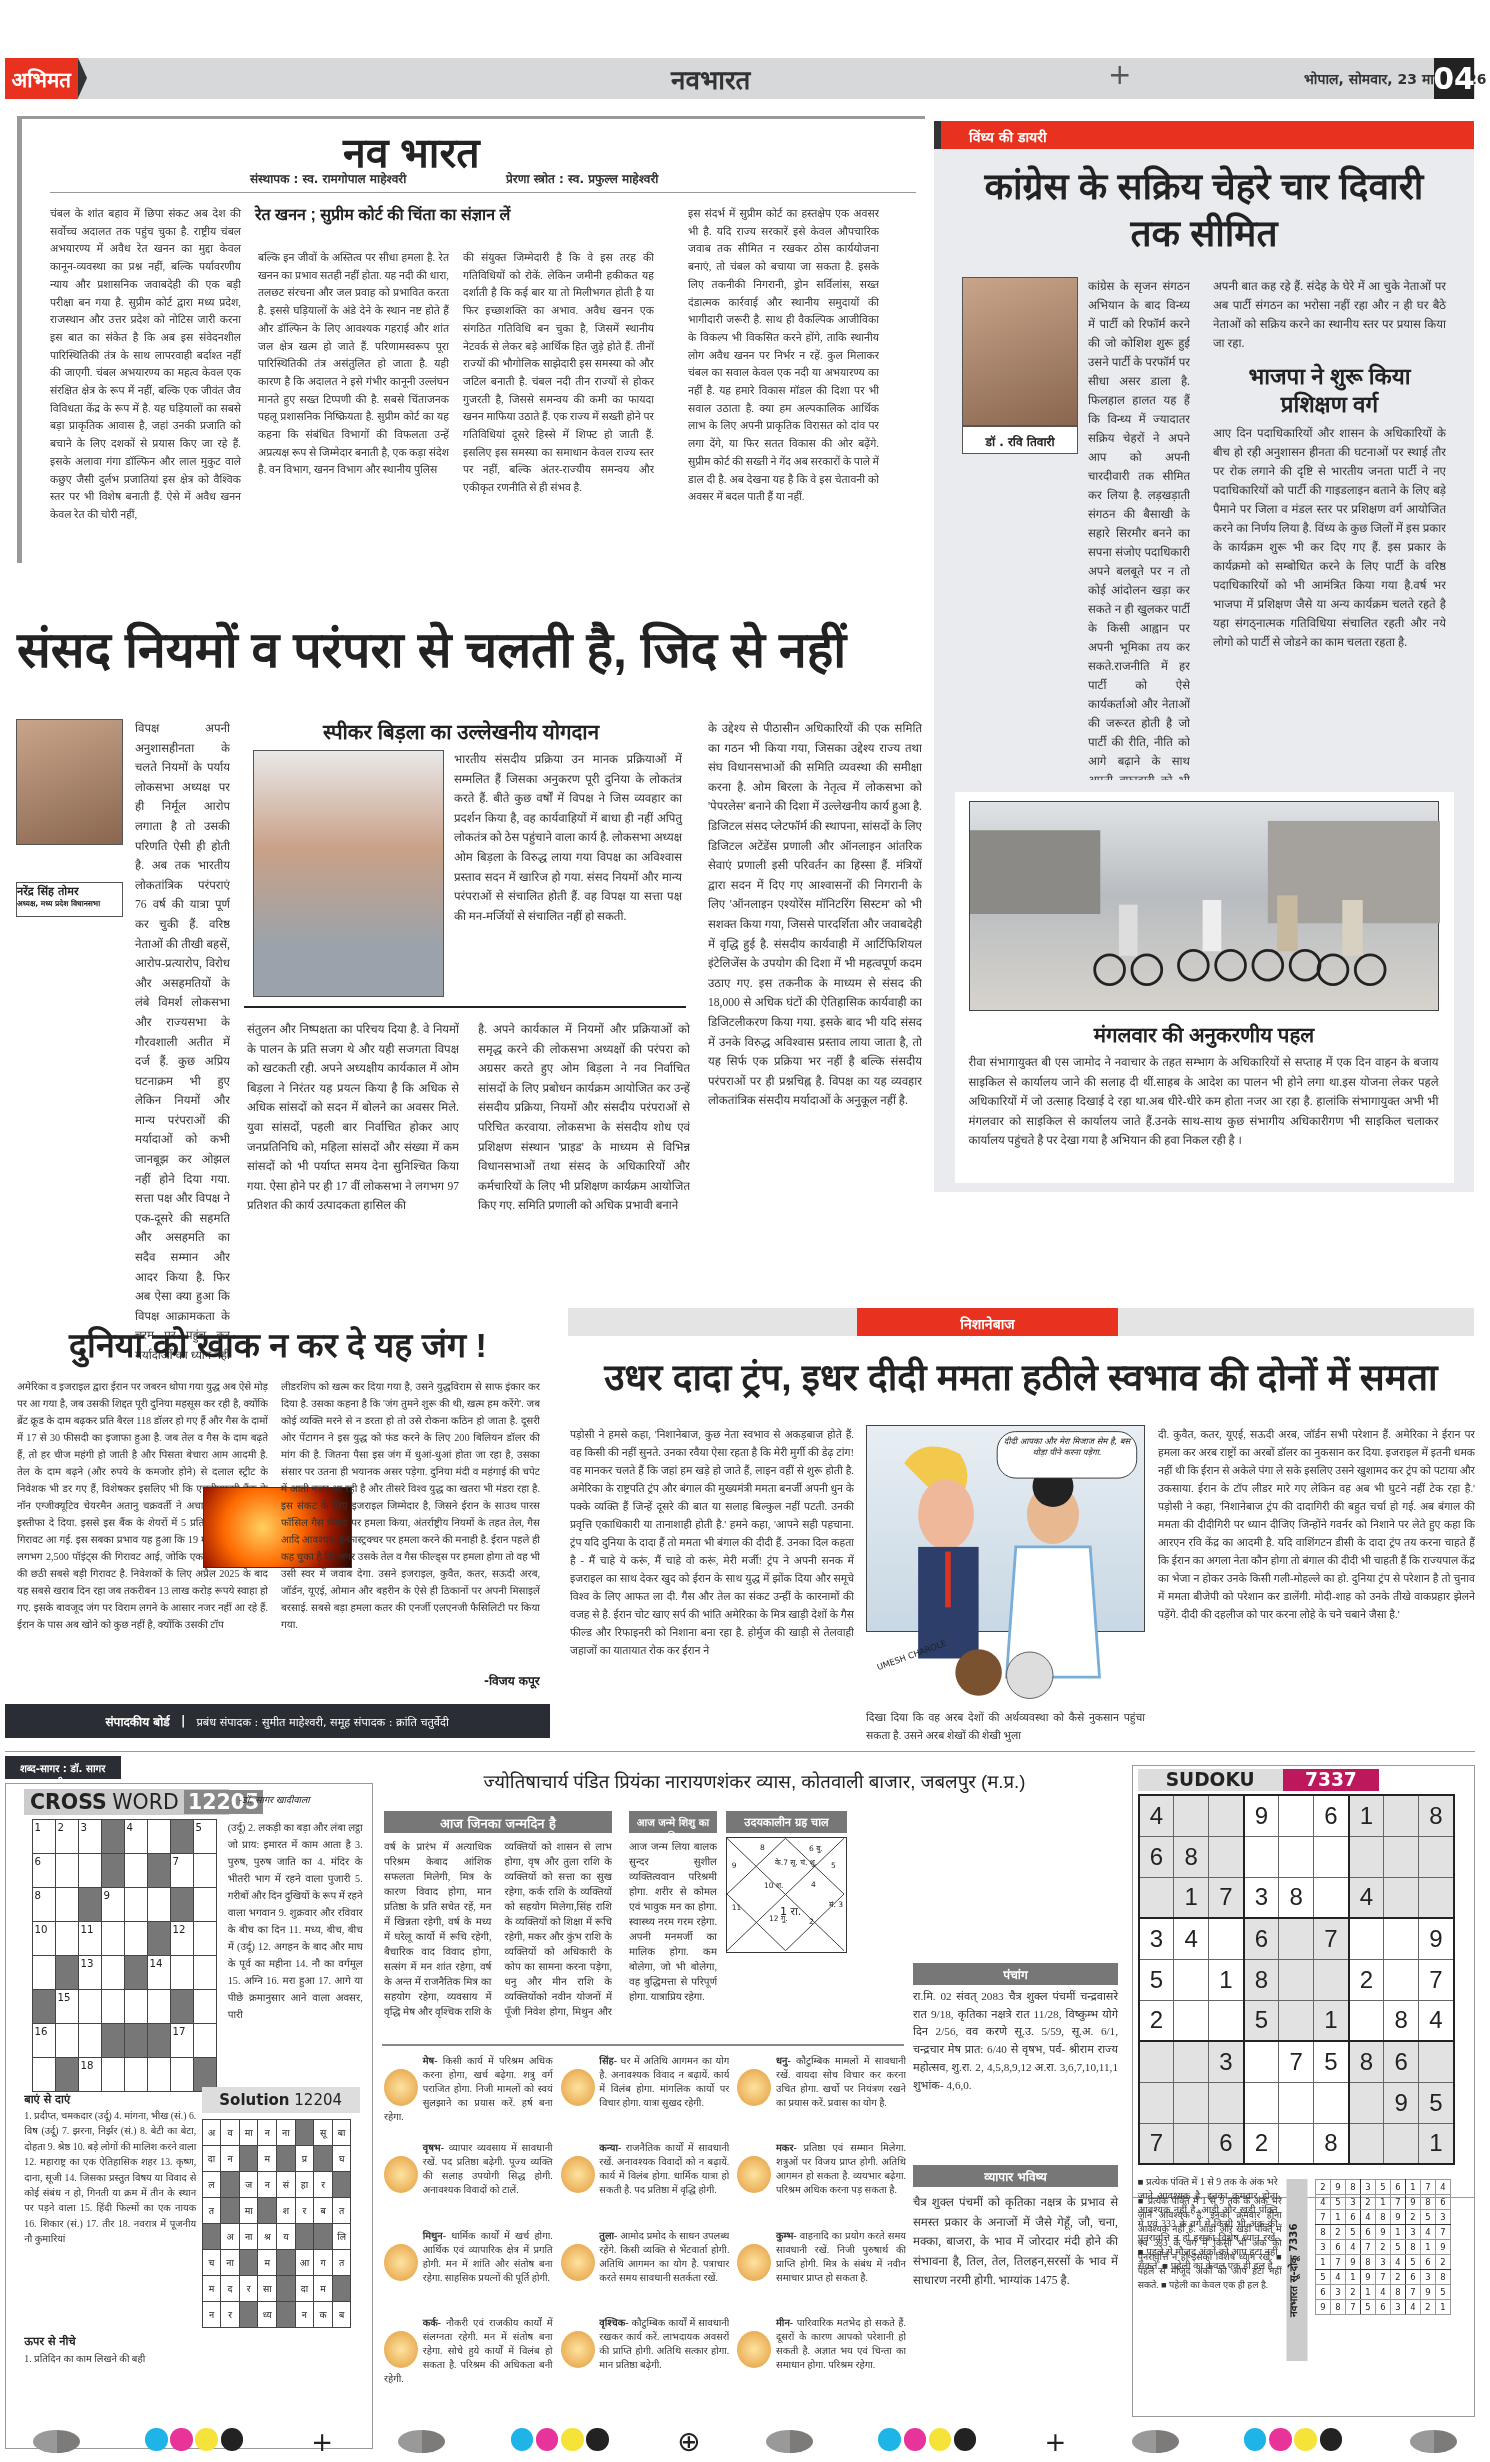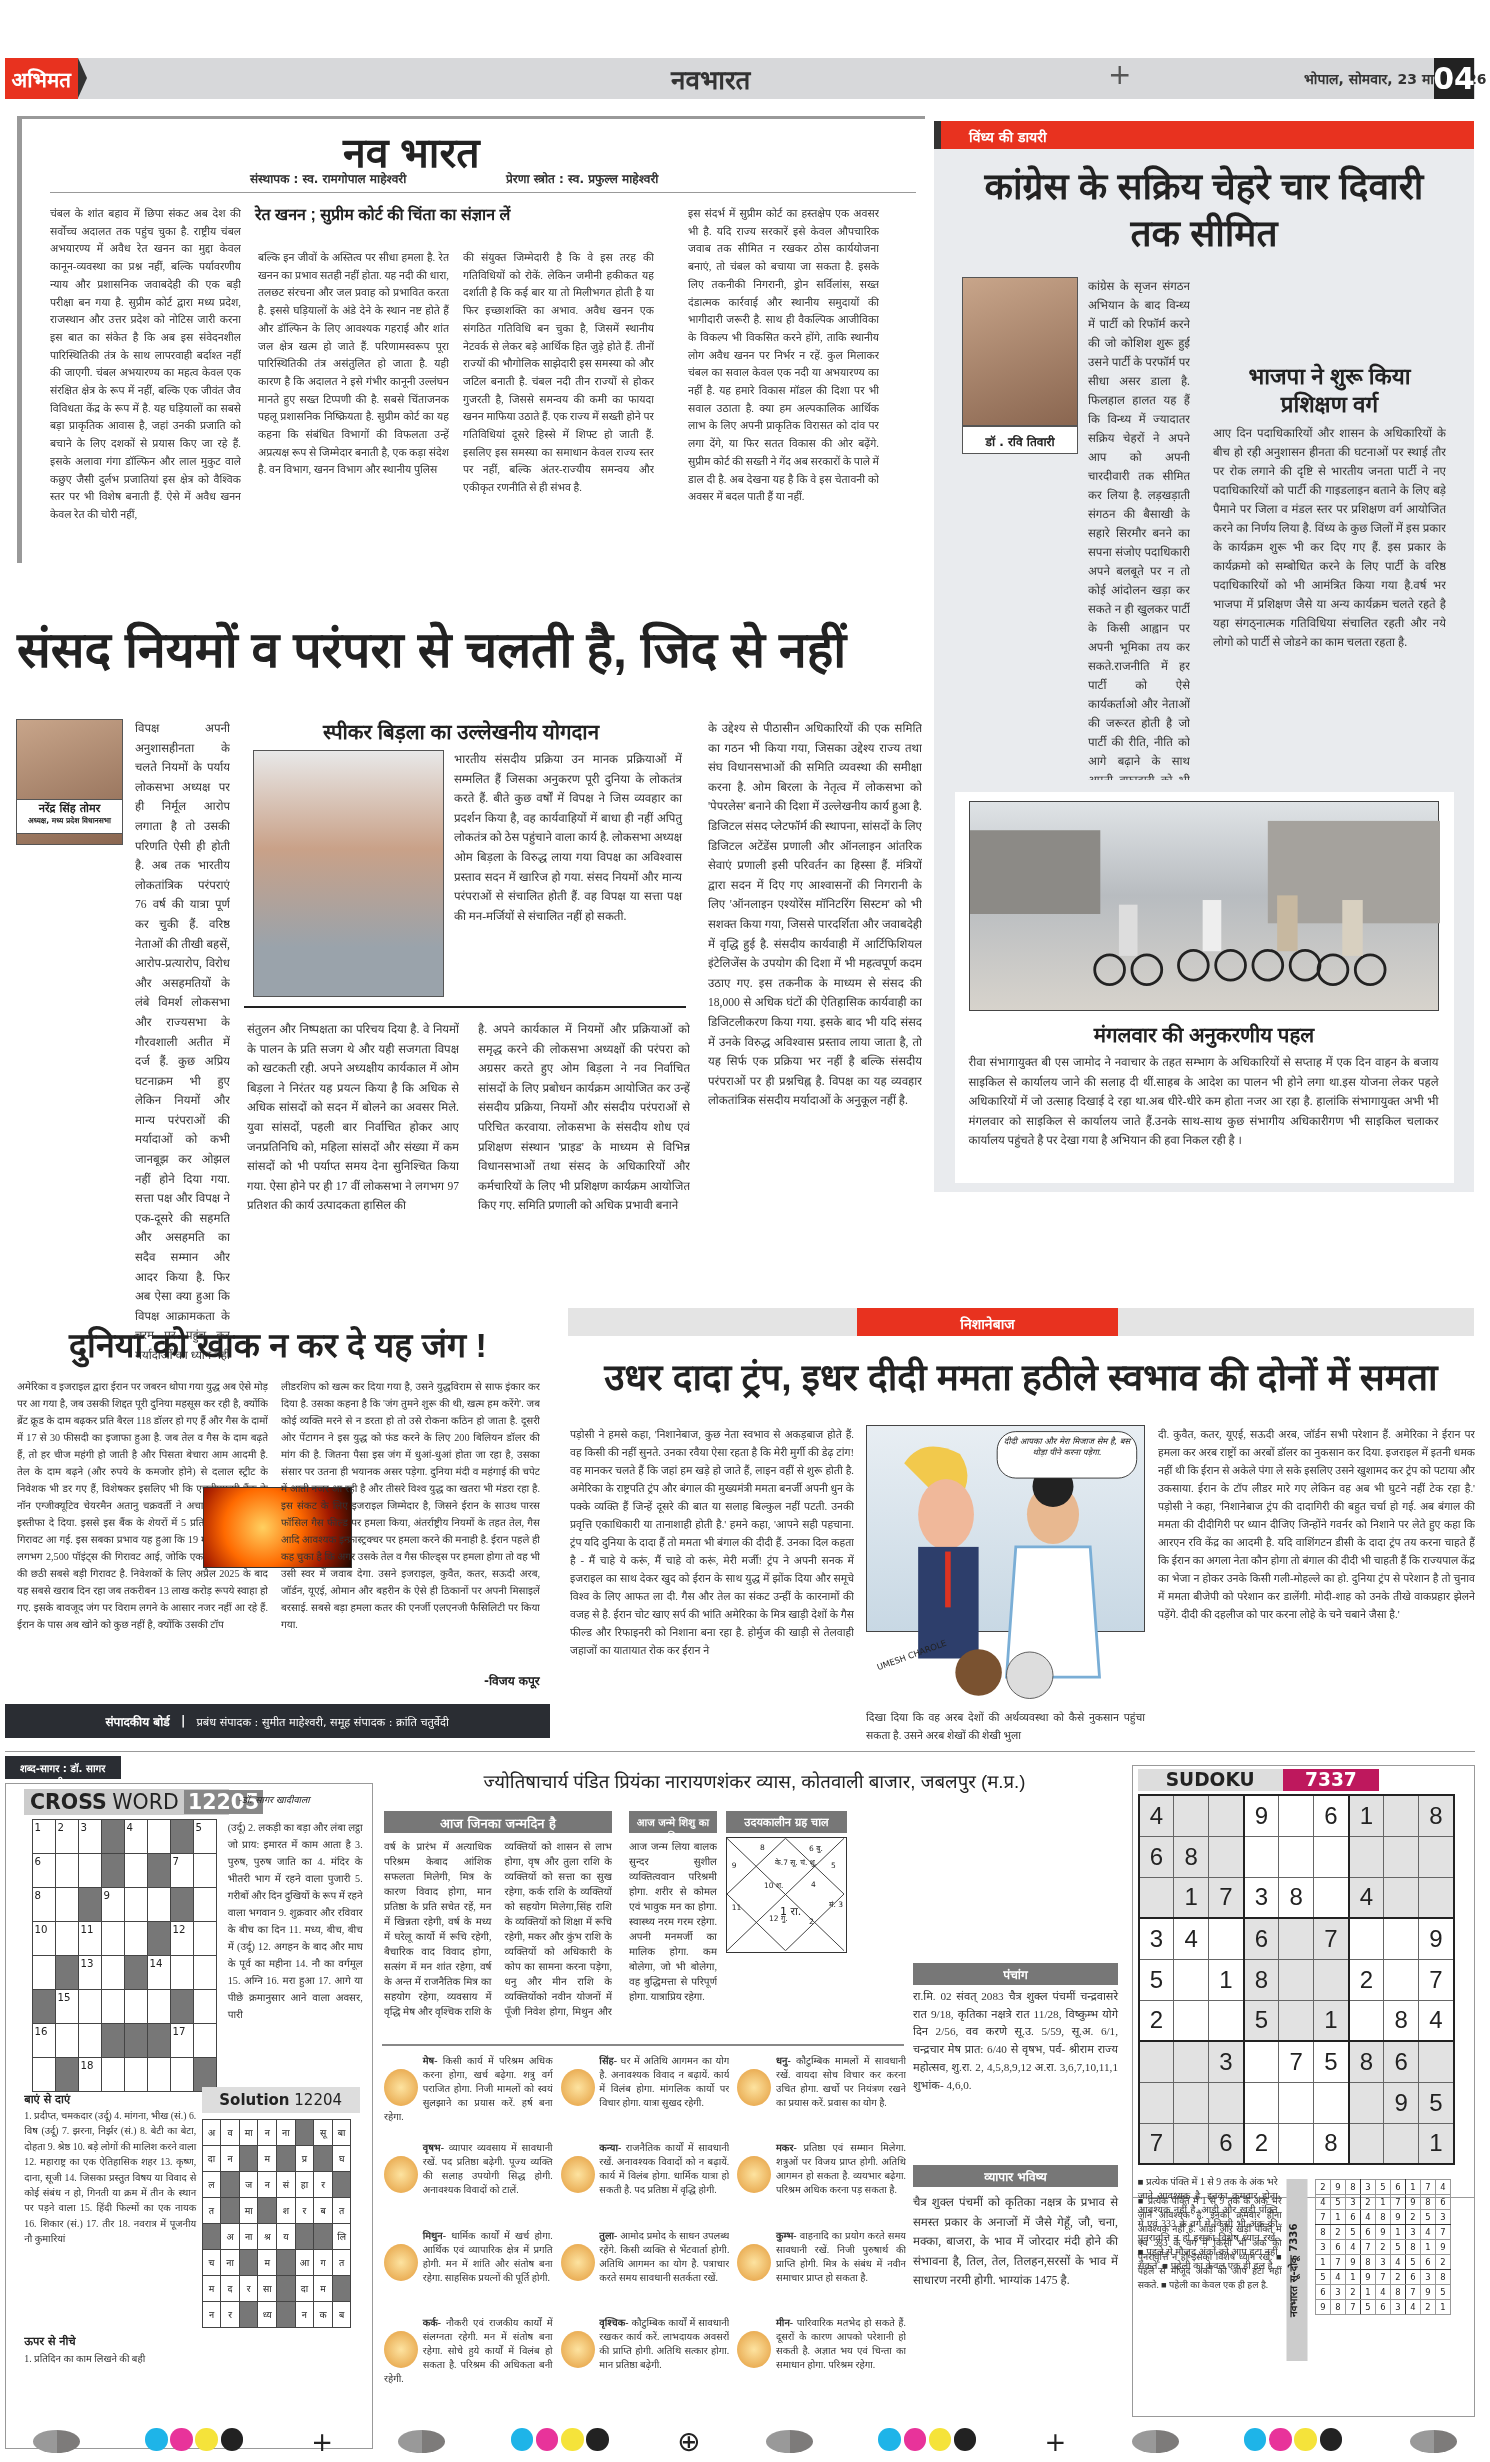--- a/index.html
+++ b/index.html
@@ -55,20 +55,21 @@
   <div class="abs txt" style="left:441px;top:130px;width:191px;height:307px;overflow:hidden">की संयुक्त जिम्मेदारी है कि वे इस तरह की गतिविधियों को रोकें. लेकिन जमीनी हकीकत यह दर्शाती है कि कई बार या तो मिलीभगत होती है या फिर इच्छाशक्ति का अभाव. अवैध खनन एक संगठित गतिविधि बन चुका है, जिसमें स्थानीय नेटवर्क से लेकर बड़े आर्थिक हित जुड़े होते हैं. तीनों राज्यों की भौगोलिक साझेदारी इस समस्या को और जटिल बनाती है. चंबल नदी तीन राज्यों से होकर गुजरती है, जिससे समन्वय की कमी का फायदा खनन माफिया उठाते हैं. एक राज्य में सख्ती होने पर गतिविधियां दूसरे हिस्से में शिफ्ट हो जाती हैं. इसलिए इस समस्या का समाधान केवल राज्य स्तर पर नहीं, बल्कि अंतर-राज्यीय समन्वय और एकीकृत रणनीति से ही संभव है.</div>
   <div class="abs txt" style="left:666px;top:86px;width:191px;height:354px;overflow:hidden">इस संदर्भ में सुप्रीम कोर्ट का हस्तक्षेप एक अवसर भी है. यदि राज्य सरकारें इसे केवल औपचारिक जवाब तक सीमित न रखकर ठोस कार्ययोजना बनाएं, तो चंबल को बचाया जा सकता है. इसके लिए तकनीकी निगरानी, ड्रोन सर्विलांस, सख्त दंडात्मक कार्रवाई और स्थानीय समुदायों की भागीदारी जरूरी है. साथ ही वैकल्पिक आजीविका के विकल्प भी विकसित करने होंगे, ताकि स्थानीय लोग अवैध खनन पर निर्भर न रहें. कुल मिलाकर चंबल का सवाल केवल एक नदी या अभयारण्य का नहीं है. यह हमारे विकास मॉडल की दिशा पर भी सवाल उठाता है. क्या हम अल्पकालिक आर्थिक लाभ के लिए अपनी प्राकृतिक विरासत को दांव पर लगा देंगे, या फिर सतत विकास की ओर बढ़ेंगे. सुप्रीम कोर्ट की सख्ती ने गेंद अब सरकारों के पाले में डाल दी है. अब देखना यह है कि वे इस चेतावनी को अवसर में बदल पाती हैं या नहीं.</div>
 </div>
 
 <div class="abs greybox" style="left:934px;top:121px;width:540px;height:1071px">
   <div class="abs redband" style="left:0;top:0;width:540px;height:28px;font-size:14px;padding:5.6px 28px;border-left:7.5px solid #333">विंध्य की डायरी</div>
   <div class="abs hl" style="left:37px;top:42px;width:466px;font-size:37px;text-align:center;line-height:47px">कांग्रेस के सक्रिय चेहरे चार दिवारी तक सीमित</div>
   <div class="abs photo" style="left:28px;top:156px;width:116px;height:149px"></div>
   <div class="abs" style="left:28px;top:305px;width:116px;height:28px;border:0.9px solid #555;background:#fff;font-size:12px;font-weight:bold;text-align:center;padding-top:5.6px">डॉ . रवि तिवारी</div>
   <div class="abs txt" style="left:28px;top:156px;width:228px;height:503px;overflow:hidden;padding-left:126px;font-size:11.6px;line-height:19px">कांग्रेस के सृजन संगठन अभियान के बाद विन्ध्य में पार्टी को रिफॉर्म करने की जो कोशिश शुरू हुई उसने पार्टी के परफॉर्म पर सीधा असर डाला है. फिलहाल हालत यह हैं कि विन्ध्य में ज्यादातर सक्रिय चेहरों ने अपने आप को अपनी चारदीवारी तक सीमित कर लिया है. लड़खड़ाती संगठन की बैसाखी के सहारे सिरमौर बनने का सपना संजोए पदाधिकारी अपने बलबूते पर न तो कोई आंदोलन खड़ा कर सकते न ही खुलकर पार्टी के किसी आह्वान पर अपनी भूमिका तय कर सकते.राजनीति में हर पार्टी को ऐसे कार्यकर्ताओ और नेताओं की जरूरत होती है जो पार्टी की रीति, नीति को आगे बढ़ाने के साथ अपनी वफादारी को भी सिद्ध करते रहे.विन्ध्य में सत्तारूढ़ दल की अंदरूनी रणनीति के कारण विश्वास के संकट से जूझ रही कांग्रेस के नए चेहरे आने वाले दिनों में अपनी निष्ठा कायम रख पाएंगे, इसको लेकर घर बैठे नेता खुलकर</div>
+  <div class="abs txt" style="left:279px;top:156px;width:233px;font-size:11.6px;line-height:19px">अपनी बात कह रहे हैं. संदेह के घेरे में आ चुके नेताओं पर अब पार्टी संगठन का भरोसा नहीं रहा और न ही घर बैठे नेताओं को सक्रिय करने का स्थानीय स्तर पर प्रयास किया जा रहा.</div>
   <div class="abs hl" style="left:279px;top:242px;width:233px;font-size:22.4px;text-align:center;line-height:28px">भाजपा ने शुरू किया प्रशिक्षण वर्ग</div>
   <div class="abs txt" style="left:279px;top:303px;width:233px;height:363px;overflow:hidden;font-size:11.6px;line-height:19px">आए दिन पदाधिकारियों और शासन के अधिकारियों के बीच हो रही अनुशासन हीनता की घटनाओं पर स्थाई तौर पर रोक लगाने की दृष्टि से भारतीय जनता पार्टी ने नए पदाधिकारियों को पार्टी की गाइडलाइन बताने के लिए बड़े पैमाने पर जिला व मंडल स्तर पर प्रशिक्षण वर्ग आयोजित करने का निर्णय लिया है. विंध्य के कुछ जिलों में इस प्रकार के कार्यक्रम शुरू भी कर दिए गए हैं. इस प्रकार के कार्यक्रमो को सम्बोधित करने के लिए पार्टी के वरिष्ठ पदाधिकारियों को भी आमंत्रित किया गया है.वर्ष भर भाजपा में प्रशिक्षण जैसे या अन्य कार्यक्रम चलते रहते है यहा संगठ्नात्मक गतिविधिया संचालित रहती और नये लोगो को पार्टी से जोडने का काम चलता रहता है.</div>
   <div class="abs" style="left:20.5px;top:671px;width:499px;height:391px;background:#fff">
     <div class="abs" style="left:14px;top:9.3px;width:470px;height:210px;background:linear-gradient(180deg,#dfe3e6 0%,#b8bcc0 45%,#d7d3cc 100%);border:0.9px solid #444">
       <svg width="470" height="210" viewBox="0 0 505 225">
         <rect x="0" y="30" width="140" height="90" fill="#8c8a86"></rect>
         <rect x="320" y="20" width="185" height="110" fill="#a5a29d"></rect>
         <g fill="#333">
             <circle cx="150" cy="180" r="16" fill="none" stroke="#222" stroke-width="3"></circle>
             <circle cx="190" cy="180" r="16" fill="none" stroke="#222" stroke-width="3"></circle>
@@ -85,21 +86,21 @@
           </g>
       </svg>
     </div>
     <div class="abs hl" style="left:0;top:228px;width:499px;font-size:20.5px;text-align:center">मंगलवार की अनुकरणीय पहल</div>
     <div class="abs txt" style="left:14px;top:261px;width:470px;font-size:11.6px;line-height:19.6px">रीवा संभागायुक्त बी एस जामोद ने नवाचार के तहत सम्भाग के अधिकारियों से सप्ताह में एक दिन वाहन के बजाय साइकिल से कार्यालय जाने की सलाह दी थीं.साहब के आदेश का पालन भी होने लगा था.इस योजना लेकर पहले अधिकारियों में जो उत्साह दिखाई दे रहा था.अब धीरे-धीरे कम होता नजर आ रहा है. हालांकि संभागायुक्त अभी भी मंगलवार को साइकिल से कार्यालय जाते हैं.उनके साथ-साथ कुछ संभागीय अधिकारीगण भी साइकिल चलाकर कार्यालय पहुंचते है पर देखा गया है अभियान की हवा निकल रही है ।</div>
   </div>
 </div>
 
 <div class="abs hl" style="left:17px;top:619px;width:908px;font-size:50px;line-height:63px">संसद नियमों व परंपरा से चलती है, जिद से नहीं</div>
 <div class="abs photo" style="left:16px;top:719px;width:107px;height:126px;border:0.9px solid #555"></div>
-<div class="abs" style="left:16px;top:799px;width:107px;height:35px;border:0.9px solid #555;background:#fff;text-align:center">
+<div class="abs" style="left:16px;top:882px;width:107px;height:35px;border:0.9px solid #555;background:#fff;text-align:left">
   <div style="font-size:11.2px;font-weight:bold">नरेंद्र सिंह तोमर</div>
   <div style="font-size:7.5px;font-weight:bold">अध्यक्ष, मध्य प्रदेश विधानसभा</div>
 </div>
 <div class="abs txt" style="left:16px;top:719px;width:214px;height:643px;overflow:hidden;padding-left:119px;font-size:11.6px;line-height:19.6px">विपक्ष अपनी अनुशासहीनता के चलते नियमों के पर्याय लोकसभा अध्यक्ष पर ही निर्मूल आरोप लगाता है तो उसकी परिणति ऐसी ही होती है. अब तक भारतीय लोकतांत्रिक परंपराएं 76 वर्ष की यात्रा पूर्ण कर चुकी हैं. वरिष्ठ नेताओं की तीखी बहसें, आरोप-प्रत्यारोप, विरोध और असहमतियों के लंबे विमर्श लोकसभा और राज्यसभा के गौरवशाली अतीत में दर्ज हैं. कुछ अप्रिय घटनाक्रम भी हुए लेकिन नियमों और मान्य परंपराओं की मर्यादाओं को कभी जानबूझ कर ओझल नहीं होने दिया गया. सत्ता पक्ष और विपक्ष ने एक-दूसरे की सहमति और असहमति का सदैव सम्मान और आदर किया है. फिर अब ऐसा क्या हुआ कि विपक्ष आक्रामकता के चरम पर पहुंच कर मर्यादाओं का ध्यान नहीं रख रहा है? यह प्रश्न सामयिक है और इस पर चिंतन होना चाहिए, लोकसभा अध्यक्ष ओम बिड़ला के अध्यक्षीय कार्यकाल को देखें तो पाएंगे कि विपक्ष के जिद्दी और आक्रामक रवैये के क्षणों में भी उन्होंने अकल्पनीय संयम,</div>
 <div class="abs hl" style="left:242px;top:717px;width:438px;font-size:20.5px;text-align:center">स्पीकर बिड़ला का उल्लेखनीय योगदान</div>
 <div class="abs photo" style="left:253px;top:750px;width:191px;height:247px;background:linear-gradient(180deg,#e8e8e8,#c9a188 40%,#9aa3ab 80%)"></div>
 <div class="abs txt" style="left:454px;top:750px;width:228px;font-size:11.6px;line-height:19.6px">भारतीय संसदीय प्रक्रिया उन मानक प्रक्रियाओं में सम्मलित हैं जिसका अनुकरण पूरी दुनिया के लोकतंत्र करते हैं. बीते कुछ वर्षों में विपक्ष ने जिस व्यवहार का प्रदर्शन किया है, वह कार्यवाहियों में बाधा ही नहीं अपितु लोकतंत्र को ठेस पहुंचाने वाला कार्य है. लोकसभा अध्यक्ष ओम बिड़ला के विरुद्ध लाया गया विपक्ष का अविश्वास प्रस्ताव सदन में खारिज हो गया. संसद नियमों और मान्य परंपराओं से संचालित होती हैं. वह विपक्ष या सत्ता पक्ष की मन-मर्जियों से संचालित नहीं हो सकती.</div>
 <div class="abs" style="left:244px;top:1006px;width:442px;border-top:2.8px solid #222"></div>
 <div class="abs txt" style="left:247px;top:1020px;width:212px;height:270px;overflow:hidden;font-size:11.6px;line-height:19.6px">संतुलन और निष्पक्षता का परिचय दिया है. वे नियमों के पालन के प्रति सजग थे और यही सजगता विपक्ष को खटकती रही. अपने अध्यक्षीय कार्यकाल में ओम बिड़ला ने निरंतर यह प्रयत्न किया है कि अधिक से अधिक सांसदों को सदन में बोलने का अवसर मिले. युवा सांसदों, पहली बार निर्वाचित होकर आए जनप्रतिनिधि को, महिला सांसदों और संख्या में कम सांसदों को भी पर्याप्त समय देना सुनिश्चित किया गया. ऐसा होने पर ही 17 वीं लोकसभा ने लगभग 97 प्रतिशत की कार्य उत्पादकता हासिल की</div>
 <div class="abs txt" style="left:478px;top:1020px;width:212px;height:270px;overflow:hidden;font-size:11.6px;line-height:19.6px">है. अपने कार्यकाल में नियमों और प्रक्रियाओं को समृद्ध करने की लोकसभा अध्यक्षों की परंपरा को अग्रसर करते हुए ओम बिड़ला ने नव निर्वाचित सांसदों के लिए प्रबोधन कार्यक्रम आयोजित कर उन्हें संसदीय प्रक्रिया, नियमों और संसदीय परंपराओं से परिचित करवाया. लोकसभा के संसदीय शोध एवं प्रशिक्षण संस्थान 'प्राइड' के माध्यम से विभिन्न विधानसभाओं तथा संसद के अधिकारियों और कर्मचारियों के लिए भी प्रशिक्षण कार्यक्रम आयोजित किए गए. समिति प्रणाली को अधिक प्रभावी बनाने</div>

